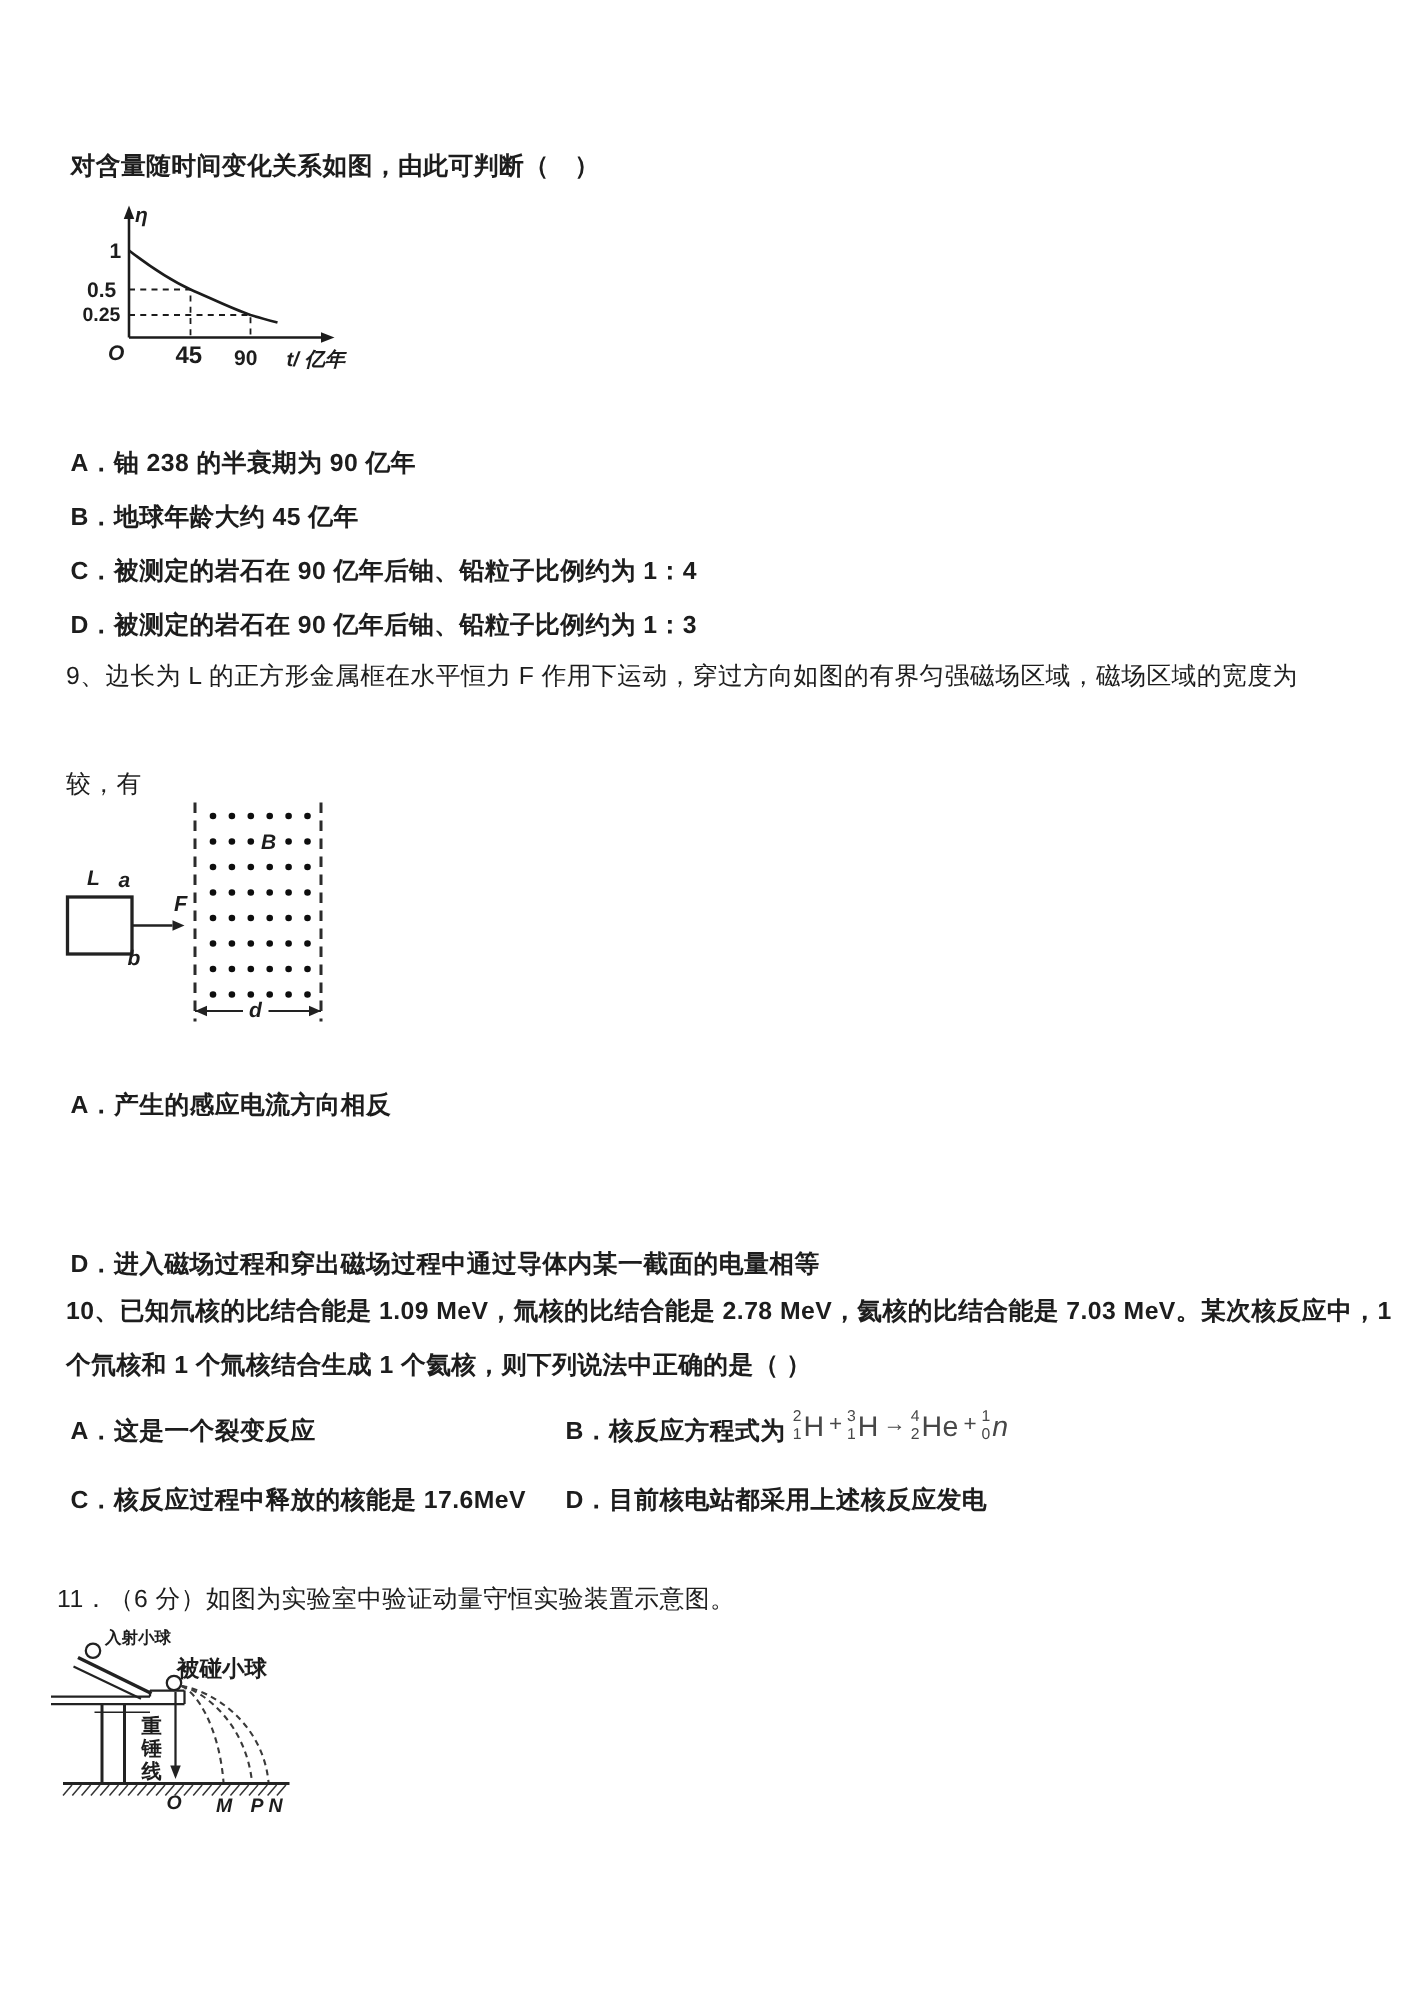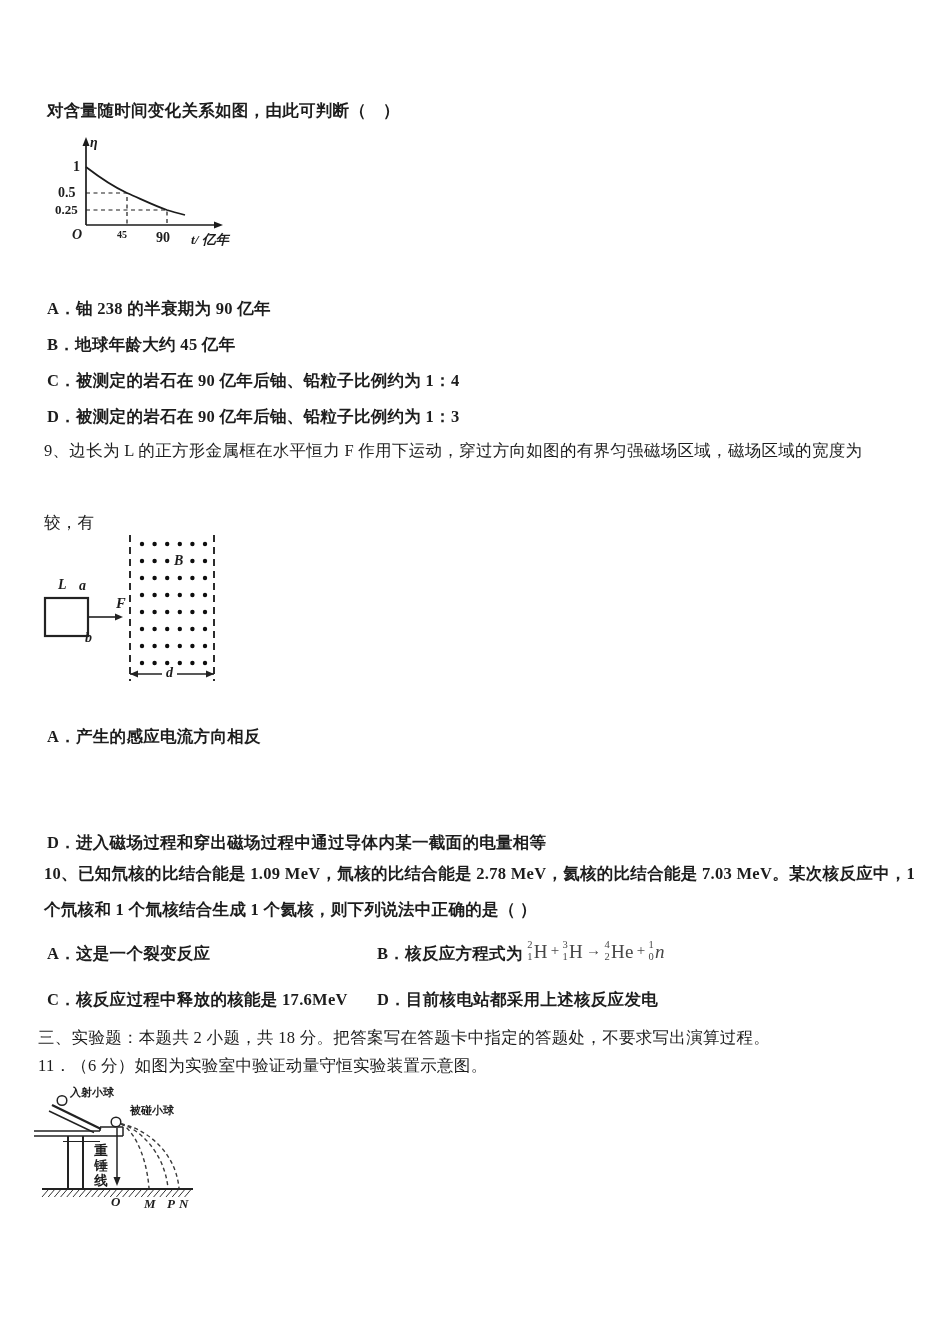--- a/index.html
+++ b/index.html
@@ -1,17 +1,17 @@
 <!DOCTYPE html>
 <html><head>
 <meta charset="utf-8">
 <style>
   html,body{margin:0;padding:0;background:#fff;}
   .page{position:relative;width:950px;height:1344px;background:#ffffff;overflow:hidden;
-        font-family:Liberation Serif, serif;color:#1d1d1d;}
+        font-family:Liberation Sans, sans-serif;color:#1d1d1d;}
   .tl{position:absolute;font-size:16.5px;line-height:20px;white-space:pre;letter-spacing:.3px;}
   .w7{font-weight:700}
   .w4{font-weight:400}
   .fig{position:absolute;}
   .fig svg{display:block;position:absolute;left:0;top:0;overflow:visible;}
   .dlabel{position:absolute;font-size:13px;font-weight:700;line-height:1;white-space:pre;}
   .it{font-style:italic;}
   .whitebg{background:#ffffff;padding:0 4px;}
   .vtext{position:absolute;width:16px;font-size:13.5px;line-height:15px;font-weight:700;
          word-break:break-all;text-align:center;}
@@ -37,21 +37,21 @@
       <polygon points="27.5,10 31,1 34.5,10" fill="#1c1c1c"></polygon>
       <polygon points="159,85.5 168,89 159,92.5" fill="#1c1c1c"></polygon>
       <path d="M31,31 C46,42.5 59,51 72,57 C87,63.5 100,70 112,74 C118,75.8 124,77.4 130,79" stroke="#1c1c1c" stroke-width="1.8" fill="none"></path>
       <path d="M31,57 H72 V89 M31,74 H112 V89" stroke="#1c1c1c" stroke-width="1.2" stroke-dasharray="4 3.5" fill="none"></path>
     </svg>
     <span class="dlabel it" style="left:35px;top:0;font-size:14px">η</span>
     <span class="dlabel" style="left:18px;top:24px;font-size:14px">1</span>
     <span class="dlabel" style="left:3px;top:50px;font-size:14px">0.5</span>
     <span class="dlabel" style="left:0;top:67px;font-size:13px">0.25</span>
     <span class="dlabel it" style="left:17px;top:92px;font-size:14px">O</span>
-    <span class="dlabel" style="left:62px;top:94px;font-size:10px">45</span>
+    <span class="dlabel" style="left:62px;top:94px;font-size:16px">45</span>
     <span class="dlabel" style="left:101px;top:95px;font-size:14px">90</span>
     <span class="dlabel it" style="left:136px;top:97px;font-size:13.5px">t/ 亿年</span>
   </div>
 
   <div class="tl w7" style="left:47px;top:299px">A．铀 238 的半衰期为 90 亿年</div>
   <div class="tl w7" style="left:47px;top:335px">B．地球年龄大约 45 亿年</div>
   <div class="tl w7" style="left:47px;top:371px">C．被测定的岩石在 90 亿年后铀、铅粒子比例约为 1：4</div>
   <div class="tl w7" style="left:47px;top:407px">D．被测定的岩石在 90 亿年后铀、铅粒子比例约为 1：3</div>
 
   <div class="tl w4" style="left:44px;top:441px">9、边长为 L 的正方形金属框在水平恒力 F 作用下运动，穿过方向如图的有界匀强磁场区域，磁场区域的宽度为</div>
@@ -152,21 +152,20 @@
       <span class="op">+</span>
       <span class="nuc">
         <span class="ss"><span>1</span><span>0</span></span>
         <span class="sym it">n</span>
       </span>
     </span>
   </div>
   <div class="tl w7" style="left:47px;top:990px">C．核反应过程中释放的核能是 17.6MeV</div>
   <div class="tl w7" style="left:377px;top:990px">D．目前核电站都采用上述核反应发电</div>
 
-  <div class="tl w4" style="left:38px;top:1028px">三、实验题：本题共 2 小题，共 18 分。把答案写在答题卡中指定的答题处，不要求写出演算过程。</div>
   <div class="tl w4" style="left:38px;top:1056px">11．（6 分）如图为实验室中验证动量守恒实验装置示意图。</div>
 
   <div class="fig" style="left:30px;top:1085px;width:240px;height:135px">
     <svg width="240" height="135" viewBox="0 0 240 135">
       <path d="M22,20 L71,44" stroke="#222" stroke-width="2.4" fill="none"></path>
       <path d="M19,26 L64,47.5" stroke="#222" stroke-width="1.4" fill="none"></path>
       <circle cx="32" cy="15.5" r="4.8" fill="#fff" stroke="#222" stroke-width="1.5"></circle>
       <path d="M4,46 H70 M70,46 V42 M70,42 H93 M93,42 V51 M4,51 H93" stroke="#222" stroke-width="1.5" fill="none"></path>
       <path d="M33,56.5 H70" stroke="#222" stroke-width="1" fill="none"></path>
       <path d="M38,51 V104 M53,51 V104" stroke="#222" stroke-width="2" fill="none"></path>
@@ -198,21 +197,21 @@
           <line x1="123.4" y1="105" x2="117.4" y2="112"></line>
           <line x1="129.6" y1="105" x2="123.6" y2="112"></line>
           <line x1="135.8" y1="105" x2="129.8" y2="112"></line>
           <line x1="142.0" y1="105" x2="136.0" y2="112"></line>
           <line x1="148.2" y1="105" x2="142.2" y2="112"></line>
           <line x1="154.4" y1="105" x2="148.4" y2="112"></line>
           <line x1="160.6" y1="105" x2="154.6" y2="112"></line>
         </g>
     </svg>
     <span class="dlabel" style="left:40px;top:2px;font-size:11px">入射小球</span>
-    <span class="dlabel" style="left:100px;top:20px;font-size:11px">被碰小球</span>
+    <span class="dlabel" style="left:88px;top:20px;font-size:15px">被碰小球</span>
     <div class="vtext" style="left:63px;top:58px">重锤线</div>
     <span class="dlabel it" style="left:81px;top:110px;font-size:13px">O</span>
     <span class="dlabel it" style="left:114px;top:112px;font-size:13px">M</span>
     <span class="dlabel it" style="left:137px;top:112px;font-size:13px">P</span>
     <span class="dlabel it" style="left:149px;top:112px;font-size:13px">N</span>
   </div>
 
 </div>
 
 </body></html>

